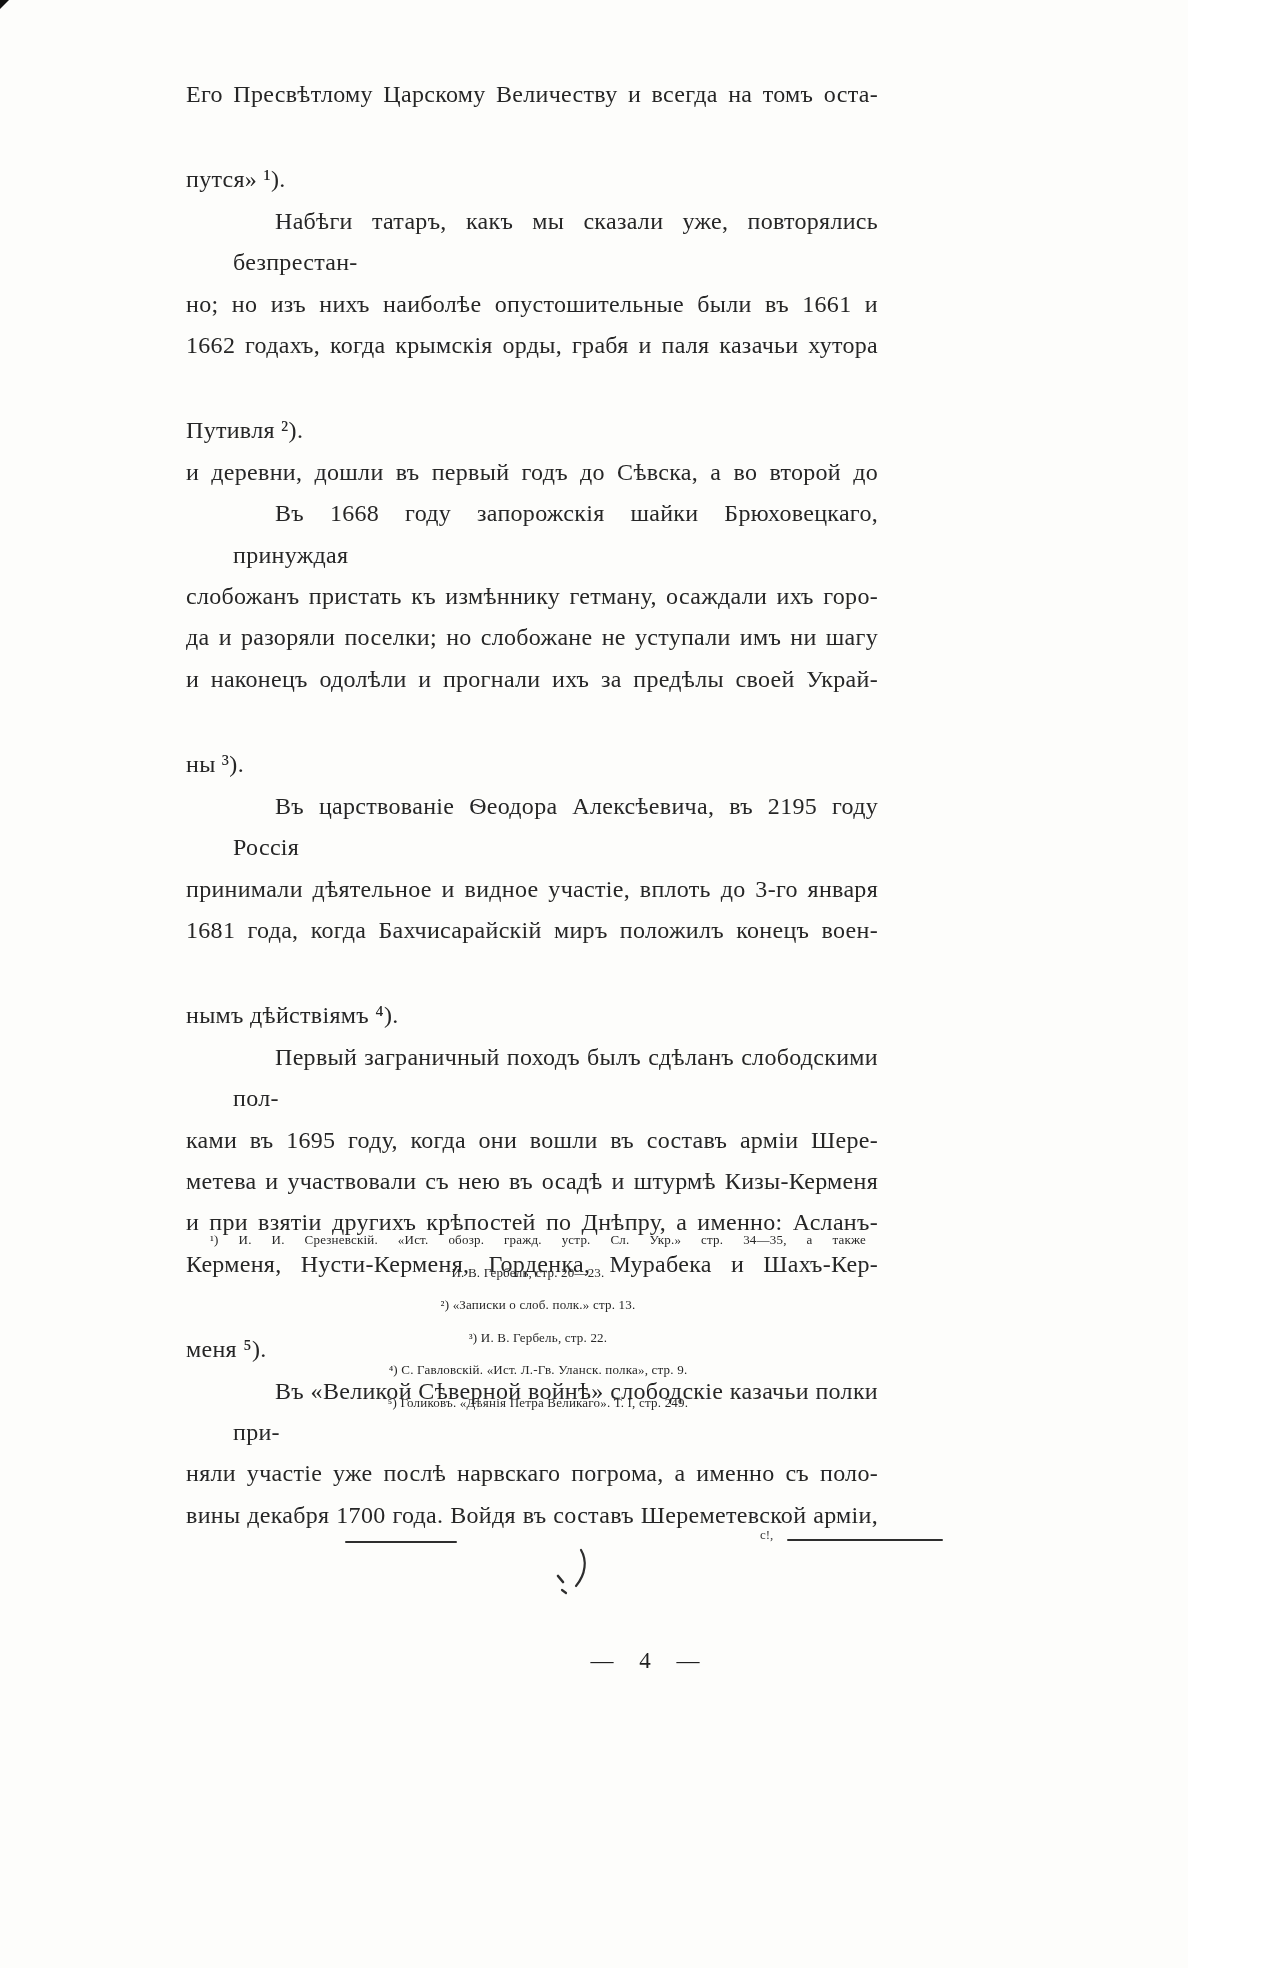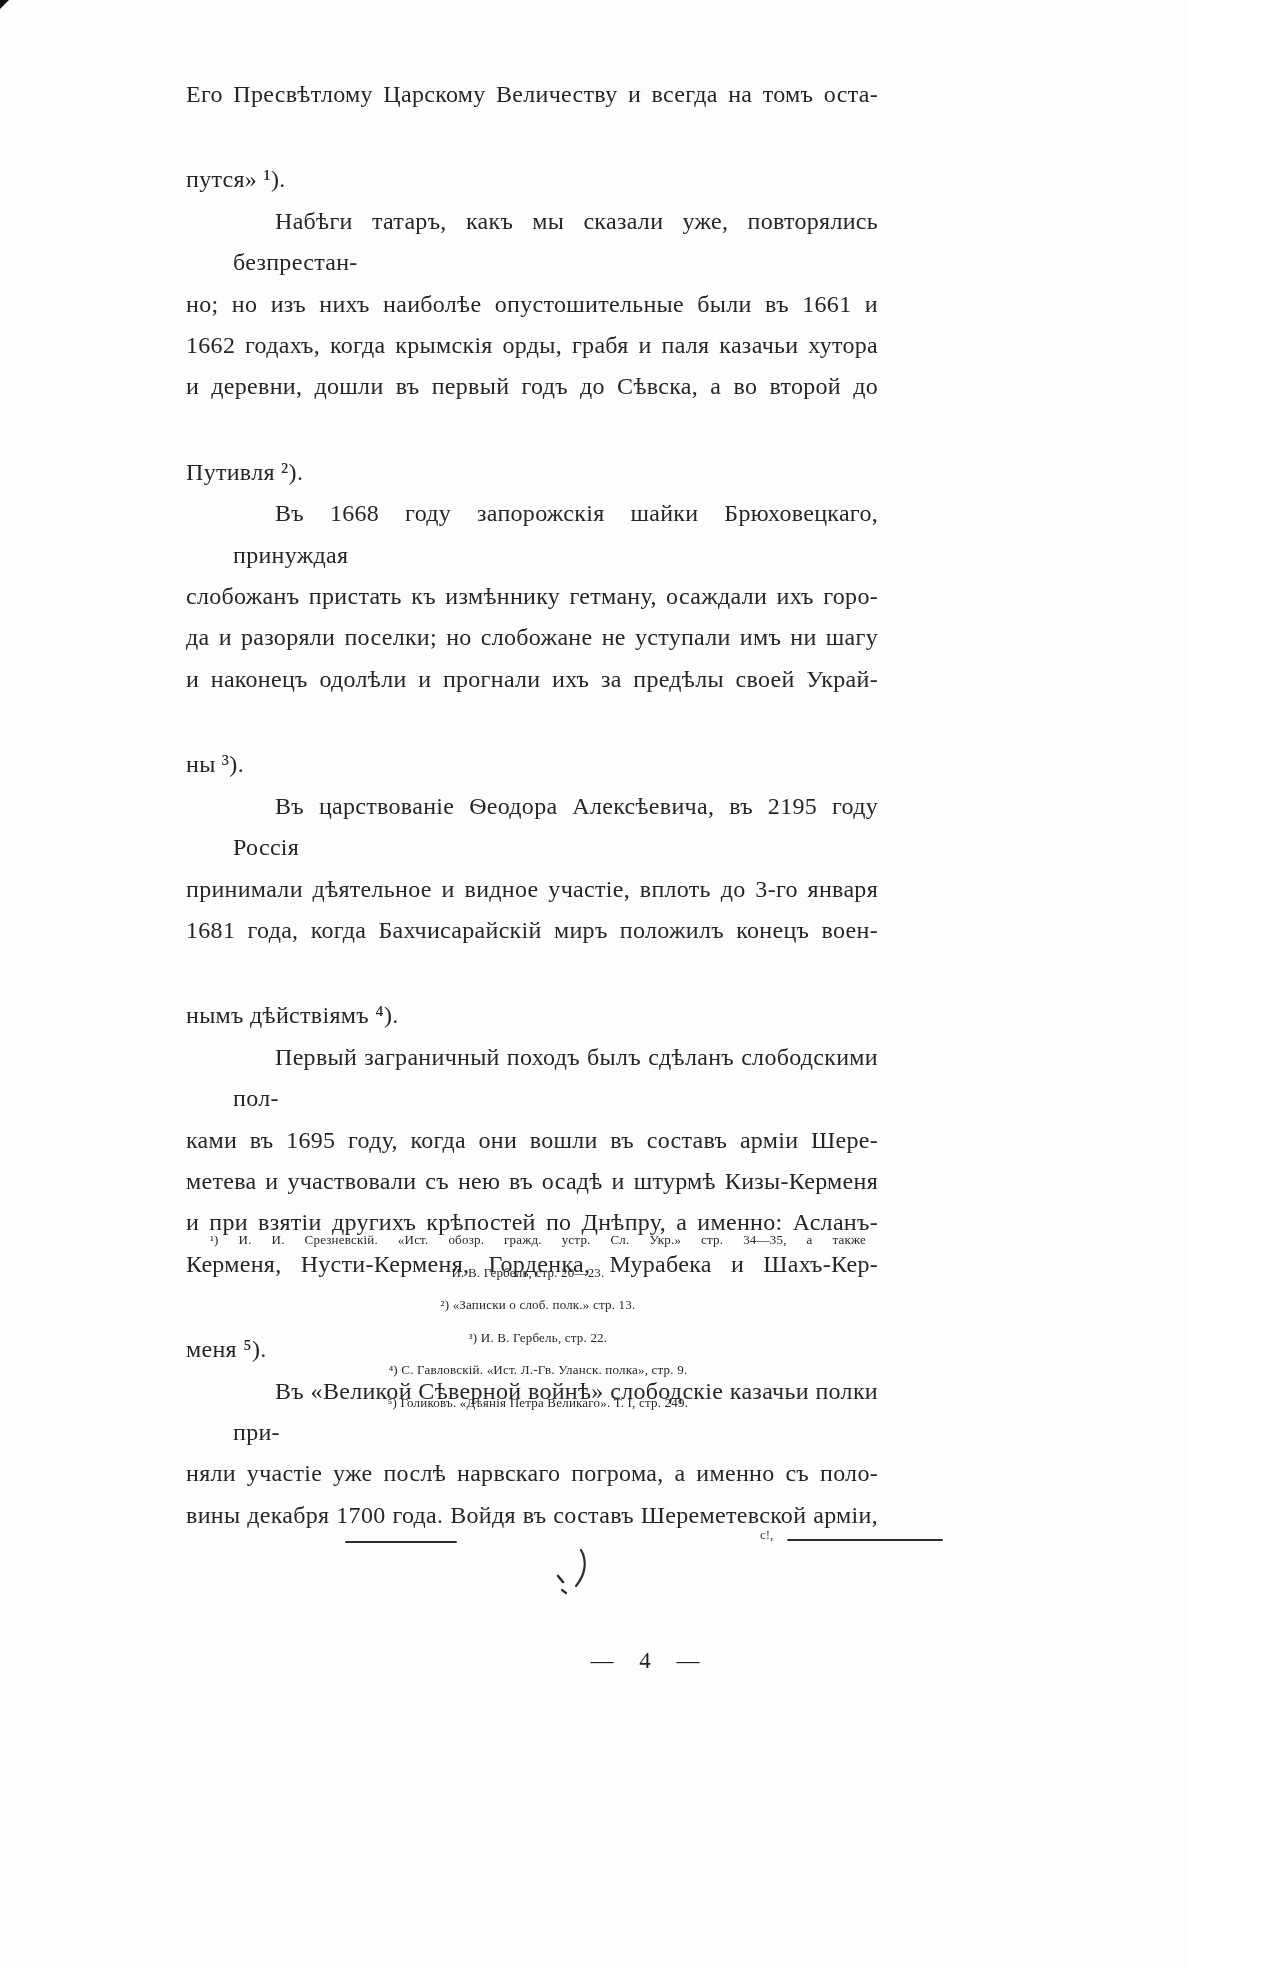--- a/index.html
+++ b/index.html
@@ -115,22 +115,22 @@
 
     <div>
       <div class="line">Его Пресвѣтлому Царскому Величеству и всегда на томъ оста-</div>
       <div class="line last">путся» ¹).</div>
     </div>
 
     <div>
       <div class="line indent">Набѣги татаръ, какъ мы сказали уже, повторялись безпрестан-</div>
       <div class="line">но; но изъ нихъ наиболѣе опустошительные были въ 1661 и</div>
       <div class="line">1662 годахъ, когда крымскія орды, грабя и паля казачьи хутора</div>
+      <div class="line last">Путивля ²).</div>
       <div class="line">и деревни, дошли въ первый годъ до Сѣвска, а во второй до</div>
-      <div class="line last">Путивля ²).</div>
     </div>
 
     <div>
       <div class="line indent">Въ 1668 году запорожскія шайки Брюховецкаго, принуждая</div>
       <div class="line">слобожанъ пристать къ измѣннику гетману, осаждали ихъ горо-</div>
       <div class="line">да и разоряли поселки;  но слобожане не уступали имъ ни шагу</div>
       <div class="line">и наконецъ одолѣли и прогнали ихъ за предѣлы своей Украй-</div>
       <div class="line last">ны ³).</div>
     </div>
 

